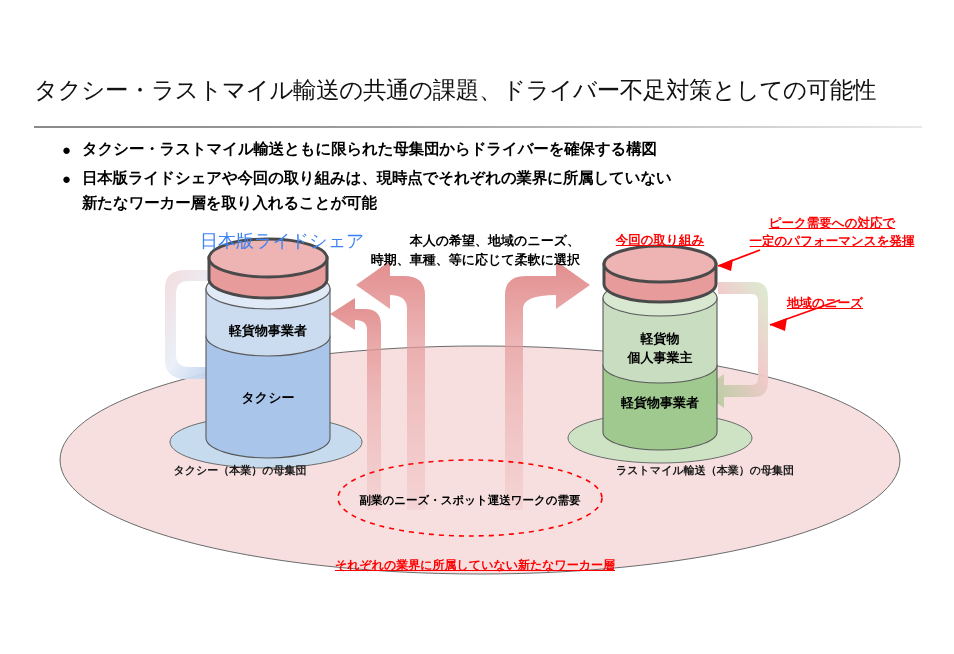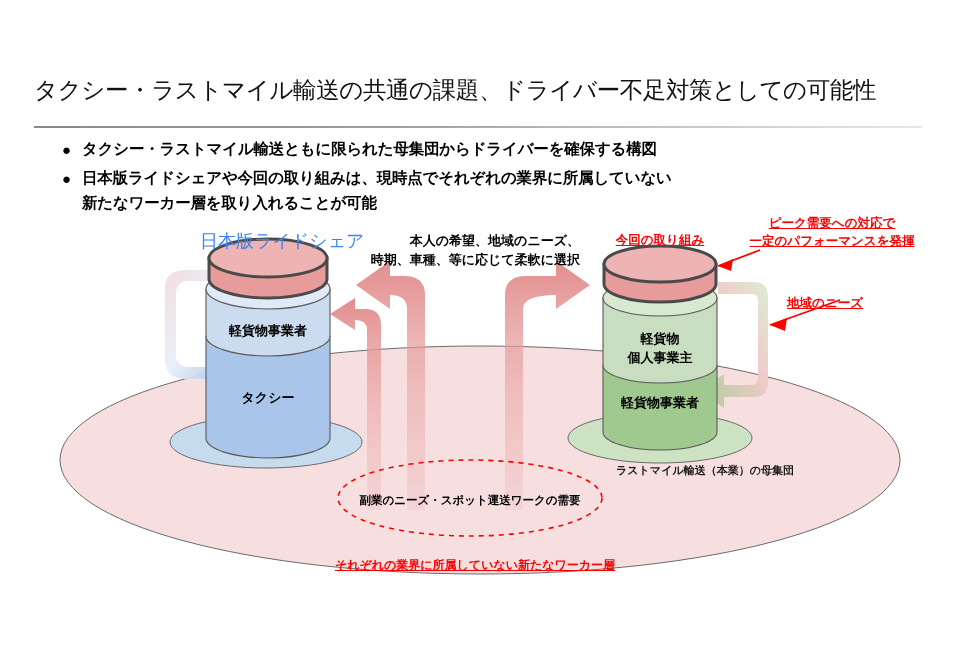--- a/index.html
+++ b/index.html
@@ -234,20 +234,21 @@
 
   <div class="lbl lbl-cyl" style="left:208px; top:113px; width:120px;">軽貨物事業者</div>
 
   <div class="lbl lbl-cyl" style="left:208px; top:180px; width:120px;">タクシー</div>
 
   <div class="lbl lbl-cyl" style="left:600px; top:120px; width:120px; white-space:pre-line; line-height:1.45;">軽貨物
 個人事業主</div>
 
   <div class="lbl lbl-cyl" style="left:600px; top:185px; width:120px;">軽貨物事業者</div>
 
+  <div class="lbl lbl-black-small" style="left:140px; top:253px; width:200px; text-align:center;">タクシー（本業）の母集団</div>
 
   <div class="lbl lbl-black-small" style="left:540px; top:253px; width:330px; text-align:center;">ラストマイル輸送（本業）の母集団</div>
 
   <div class="lbl lbl-ellipse-note" style="left:340px; top:283px; width:260px;text-align:center;">副業のニーズ・スポット運送ワークの需要</div>
 
   <div class="lbl lbl-red" style="left:285px; top:348px; width:380px; font-size:12px;">それぞれの業界に所属していない新たなワーカー層</div>
 
 </div>
 
 </body></html>

